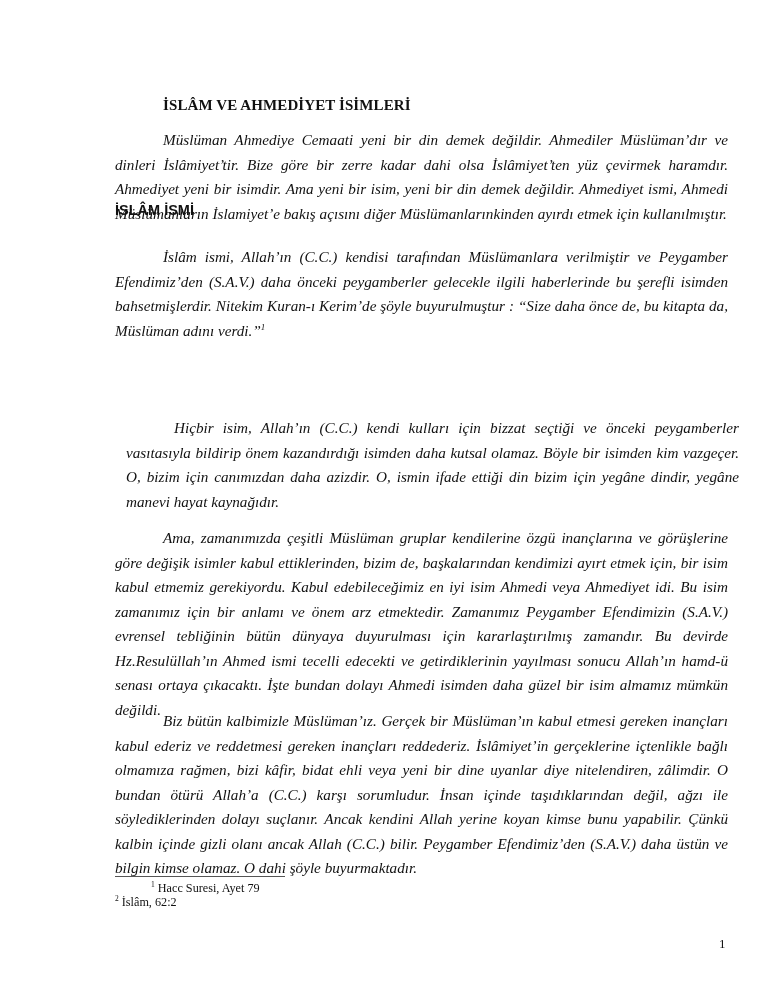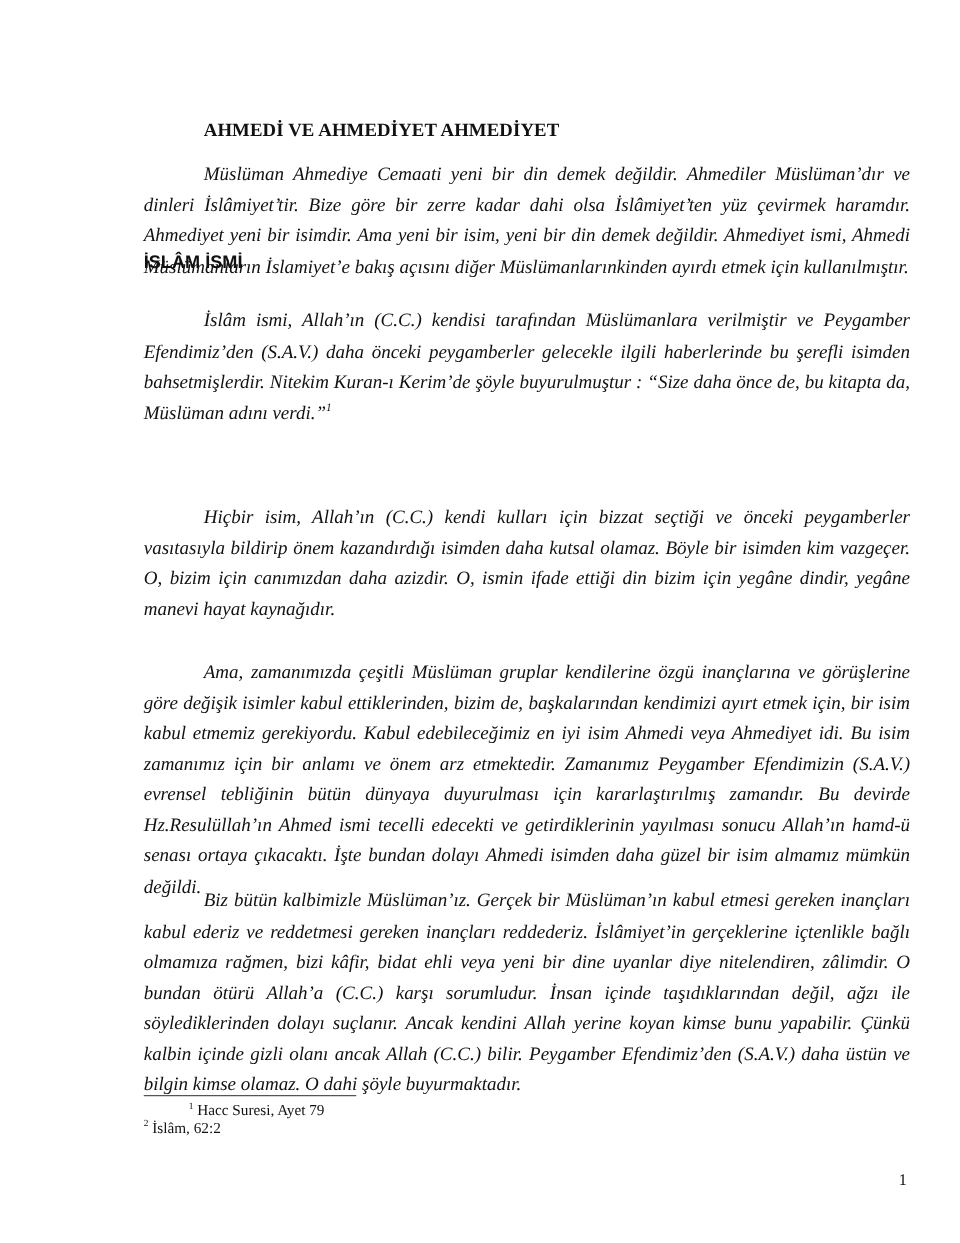--- a/index.html
+++ b/index.html
@@ -15,30 +15,30 @@
     .footnote-rule { position: absolute; left: 115px; top: 876px; width: 170px; height: 1px; background: #555; }
     .footnote { position: absolute; left: 115px; font-size: 12.2px; line-height: 14px; }
     .footnote sup { font-size: 7.5px; }
     .page-number { position: absolute; left: 719px; top: 936px; font-size: 13px; }
   </style>
 </head>
 <body>
 
 <div class="page">
 
-  <div class="title serif">AHMEDİ VE AHMEDİYET AHMEDİYET</div>
+  <div class="title serif">İSLÂM VE AHMEDİYET İSİMLERİ</div>
 
   <p class="para indent serif" style="top:128px;">Müslüman Ahmediye Cemaati yeni bir din demek değildir. Ahmediler Müslüman’dır ve dinleri İslâmiyet’tir. Bize göre bir zerre kadar dahi olsa İslâmiyet’ten yüz çevirmek haramdır. Ahmediyet yeni bir isimdir. Ama yeni bir isim, yeni bir din demek değildir. Ahmediyet ismi, Ahmedi Müslümanların İslamiyet’e bakış açısını  diğer Müslümanlarınkinden ayırdı etmek için kullanılmıştır.</p>
 
   <div class="section-heading sans">İSLÂM İSMİ</div>
 
   <p class="para indent serif" style="top:245px;"><span>İslâm ismi, Allah’ın (C.C.) kendisi tarafından Müslümanlara verilmiştir ve Peygamber Efendimiz’den (S.A.V.) daha önceki peygamberler gelecekle ilgili haberlerinde bu şerefli isimden bahsetmişlerdir. Nitekim Kuran-ı Kerim’de şöyle buyurulmuştur : “Size daha önce de, bu kitapta da, Müslüman adını verdi.”</span><sup>1</sup></p>
 
 
-  <p class="para indent serif" style="top:402px;">Hiçbir isim, Allah’ın (C.C.) kendi kulları için bizzat seçtiği ve önceki peygamberler vasıtasıyla bildirip önem kazandırdığı isimden daha kutsal olamaz.  Böyle bir isimden kim vazgeçer. O,  bizim için canımızdan daha azizdir. O, ismin ifade ettiği din bizim için yegâne dindir, yegâne manevi hayat kaynağıdır.</p>
+  <p class="para indent serif" style="top:416px;margin-left:11px;">Hiçbir isim, Allah’ın (C.C.) kendi kulları için bizzat seçtiği ve önceki peygamberler vasıtasıyla bildirip önem kazandırdığı isimden daha kutsal olamaz.  Böyle bir isimden kim vazgeçer. O,  bizim için canımızdan daha azizdir. O, ismin ifade ettiği din bizim için yegâne dindir, yegâne manevi hayat kaynağıdır.</p>
 
   <p class="para indent serif" style="top:526px;">Ama, zamanımızda çeşitli Müslüman gruplar kendilerine özgü inançlarına ve görüşlerine göre değişik isimler kabul ettiklerinden, bizim de, başkalarından kendimizi ayırt etmek için, bir isim kabul etmemiz  gerekiyordu. Kabul edebileceğimiz en iyi isim Ahmedi veya Ahmediyet idi. Bu isim zamanımız için bir anlamı ve önem arz etmektedir. Zamanımız Peygamber Efendimizin (S.A.V.) evrensel tebliğinin bütün dünyaya duyurulması   için kararlaştırılmış zamandır. Bu devirde Hz.Resulüllah’ın Ahmed ismi tecelli edecekti ve getirdiklerinin yayılması sonucu  Allah’ın hamd-ü senası ortaya çıkacaktı. İşte bundan dolayı Ahmedi isimden daha güzel bir isim almamız mümkün değildi.</p>
 
   <p class="para indent serif" style="top:709px;">Biz bütün kalbimizle Müslüman’ız. Gerçek bir Müslüman’ın kabul etmesi gereken inançları kabul ederiz ve reddetmesi gereken inançları reddederiz. İslâmiyet’in  gerçeklerine içtenlikle bağlı olmamıza rağmen, bizi kâfir, bidat ehli veya yeni bir dine uyanlar diye nitelendiren, zâlimdir. O bundan ötürü  Allah’a (C.C.) karşı sorumludur. İnsan içinde taşıdıklarından değil, ağzı ile söylediklerinden dolayı suçlanır. Ancak kendini Allah yerine koyan kimse bunu yapabilir.  Çünkü kalbin içinde gizli olanı ancak Allah (C.C.) bilir.  Peygamber Efendimiz’den (S.A.V.) daha üstün ve bilgin kimse olamaz. O dahi şöyle buyurmaktadır.</p>
 
   <div class="footnote-rule"></div>
 
   <div class="footnote serif" style="top:881px;margin-left:36px;"><sup>1</sup> <span>Hacc Suresi, Ayet 79</span></div>
 
   <div class="footnote serif" style="top:895px;"><sup>2</sup> <span>İslâm, 62:2</span></div>

